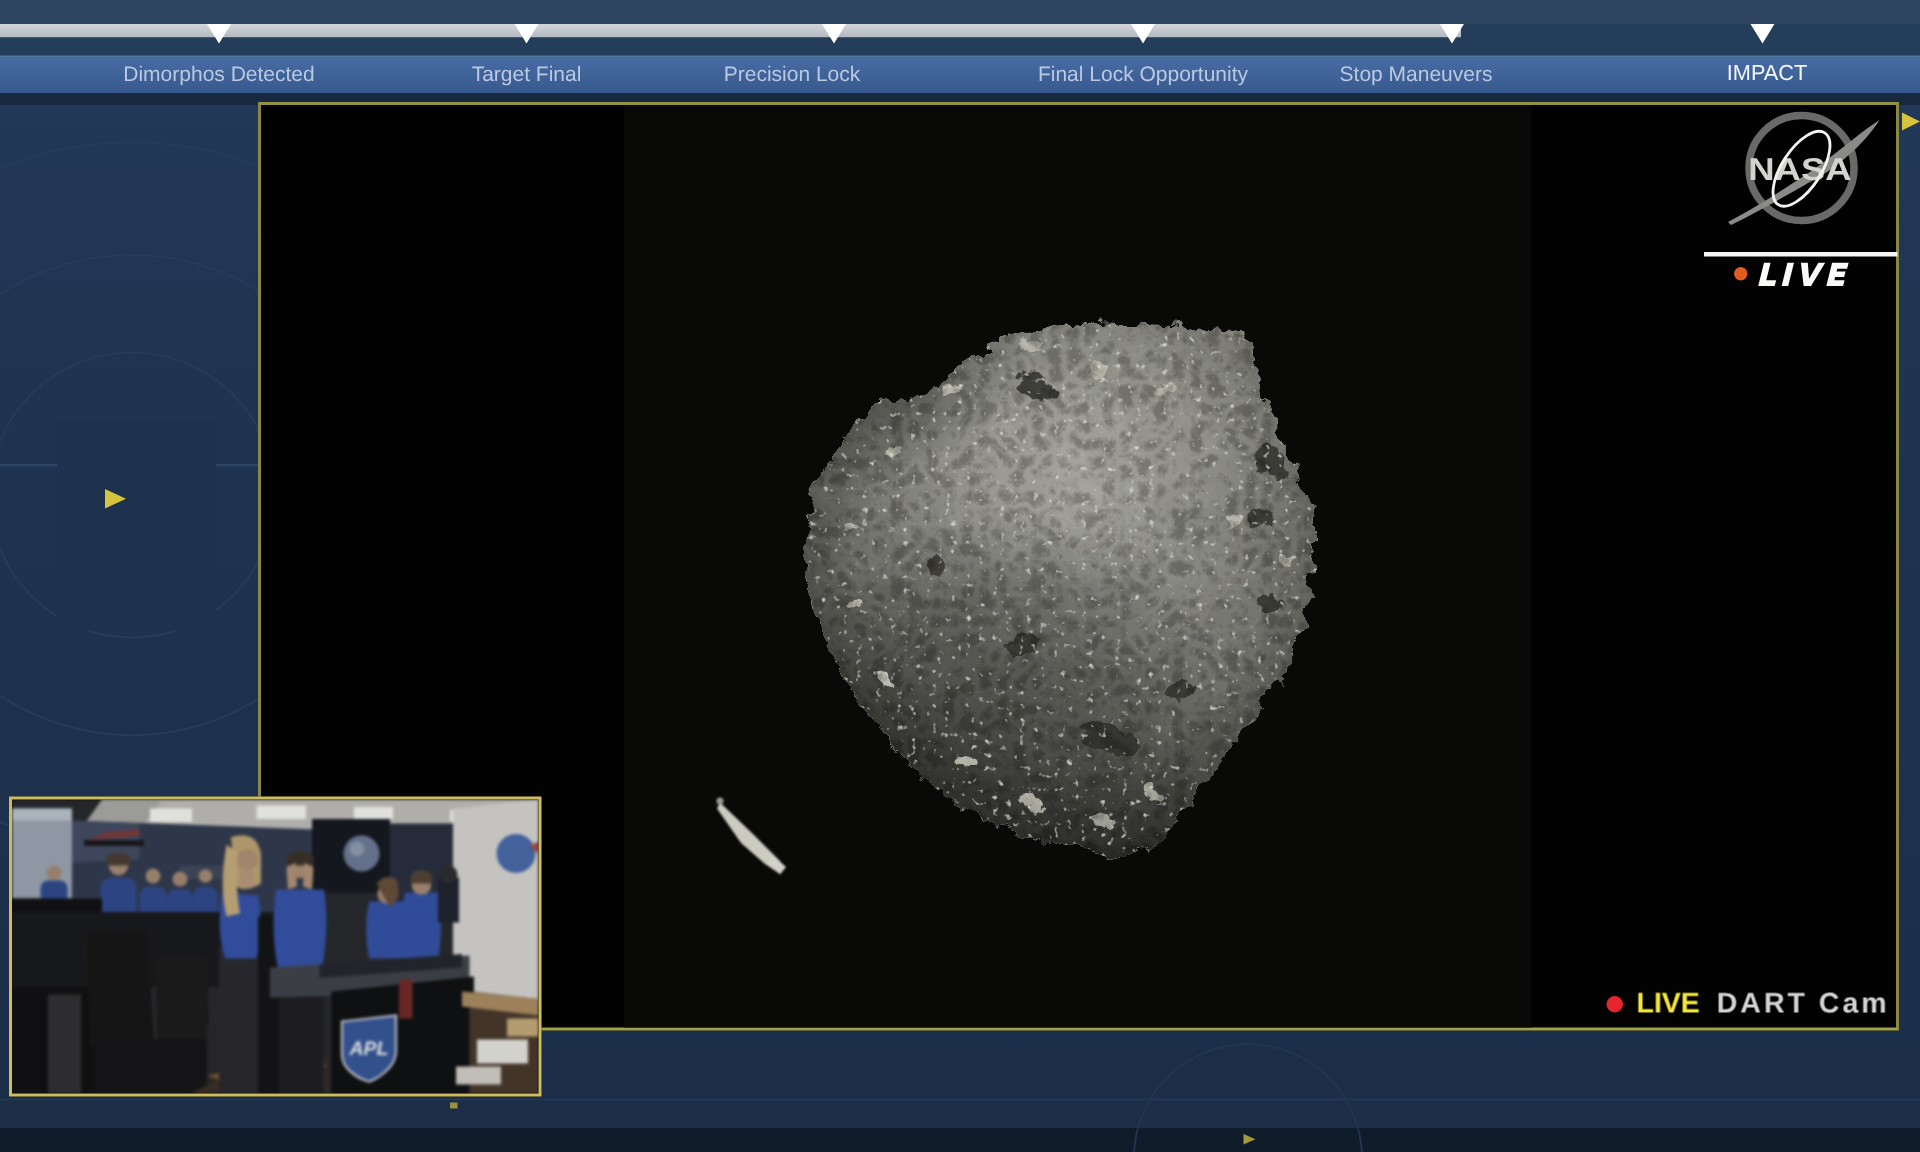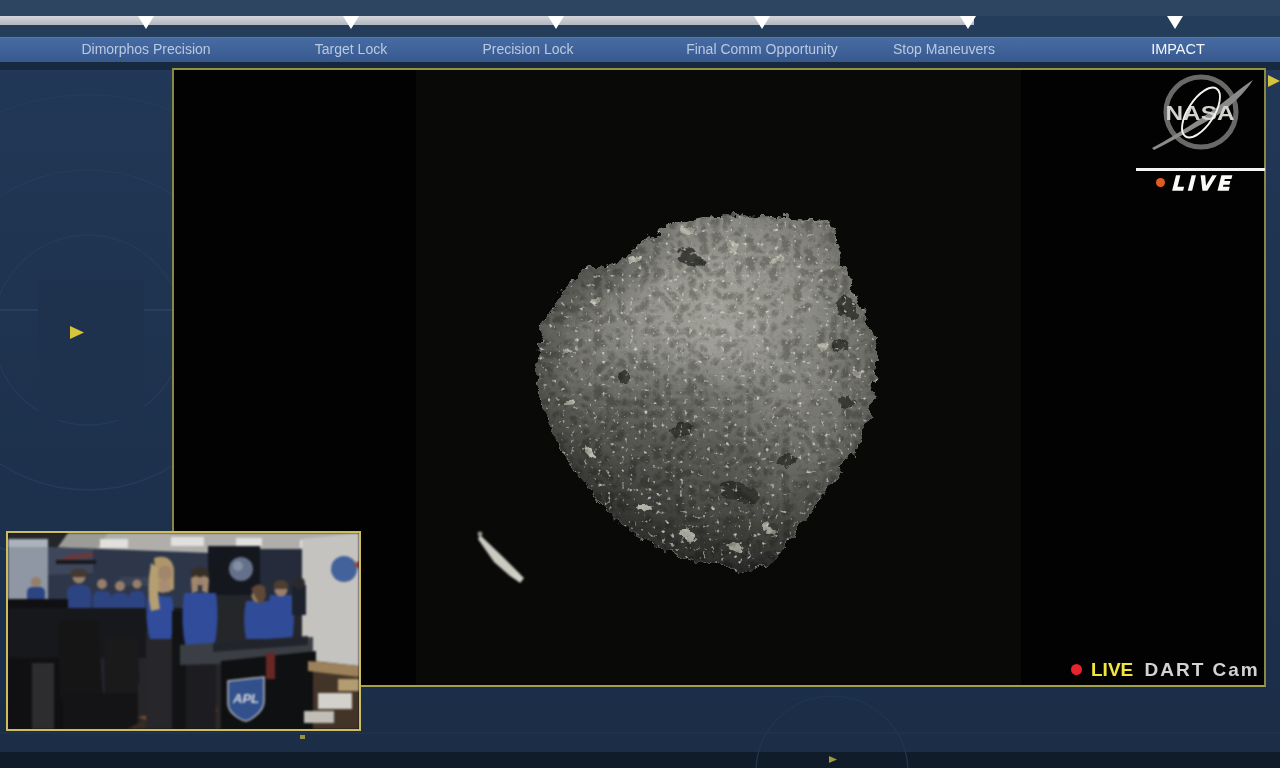--- a/index.html
+++ b/index.html
@@ -71,24 +71,24 @@
 <div id="graybar"></div>
 <div id="gaprow"></div>
 <div id="labelbar"></div>
 <div id="subband"></div>
 <div class="tri" style="left:138px"></div>
 <div class="tri" style="left:343px"></div>
 <div class="tri" style="left:548px"></div>
 <div class="tri" style="left:754px"></div>
 <div class="tri" style="left:960px"></div>
 <div class="tri" style="left:1167px"></div>
-<div class="lbl" style="left:146px">Dimorphos Precision</div>
-<div class="lbl" style="left:351px">Target Lock</div>
+<div class="lbl" style="left:146px">Dimorphos Detected</div>
+<div class="lbl" style="left:351px">Target Final</div>
 <div class="lbl" style="left:528px">Precision Lock</div>
-<div class="lbl" style="left:762px">Final Comm Opportunity</div>
+<div class="lbl" style="left:762px">Final Lock Opportunity</div>
 <div class="lbl" style="left:944px">Stop Maneuvers</div>
 <div class="lbl impact" style="left:1178px">IMPACT</div>
 
 <div id="frame">
   <div id="feed"></div>
 </div>
 
 <svg class="abs" style="left:416px;top:138px;filter:blur(0.5px)" width="605" height="480" viewBox="0 0 605 480">
   <defs>
     <radialGradient id="astg" cx="0.54" cy="0.32" r="0.75">

